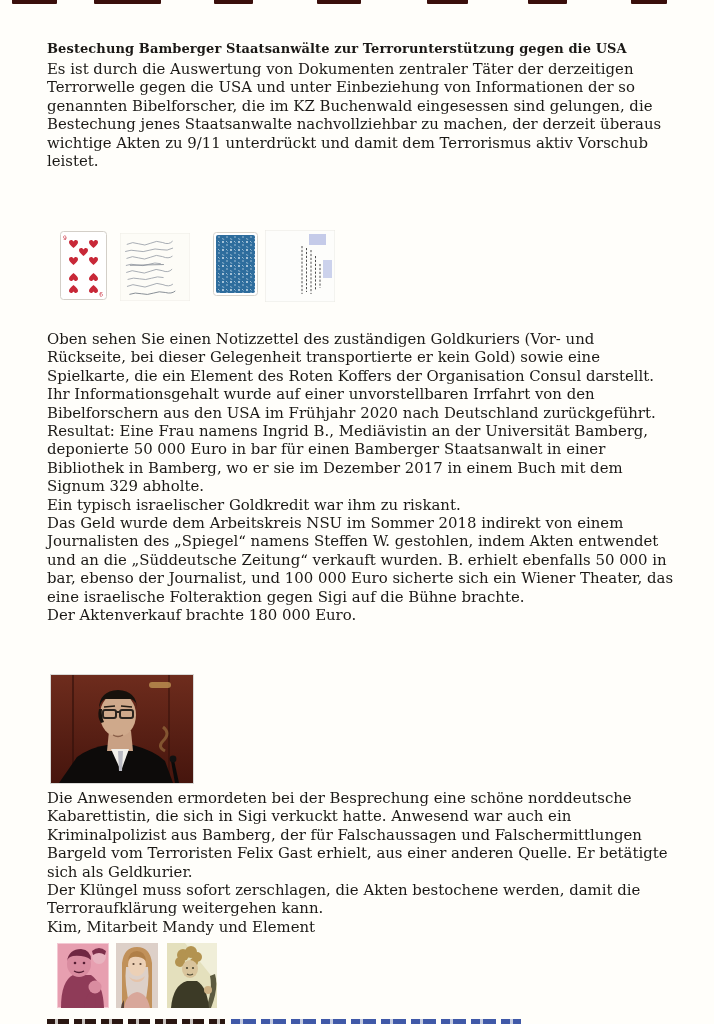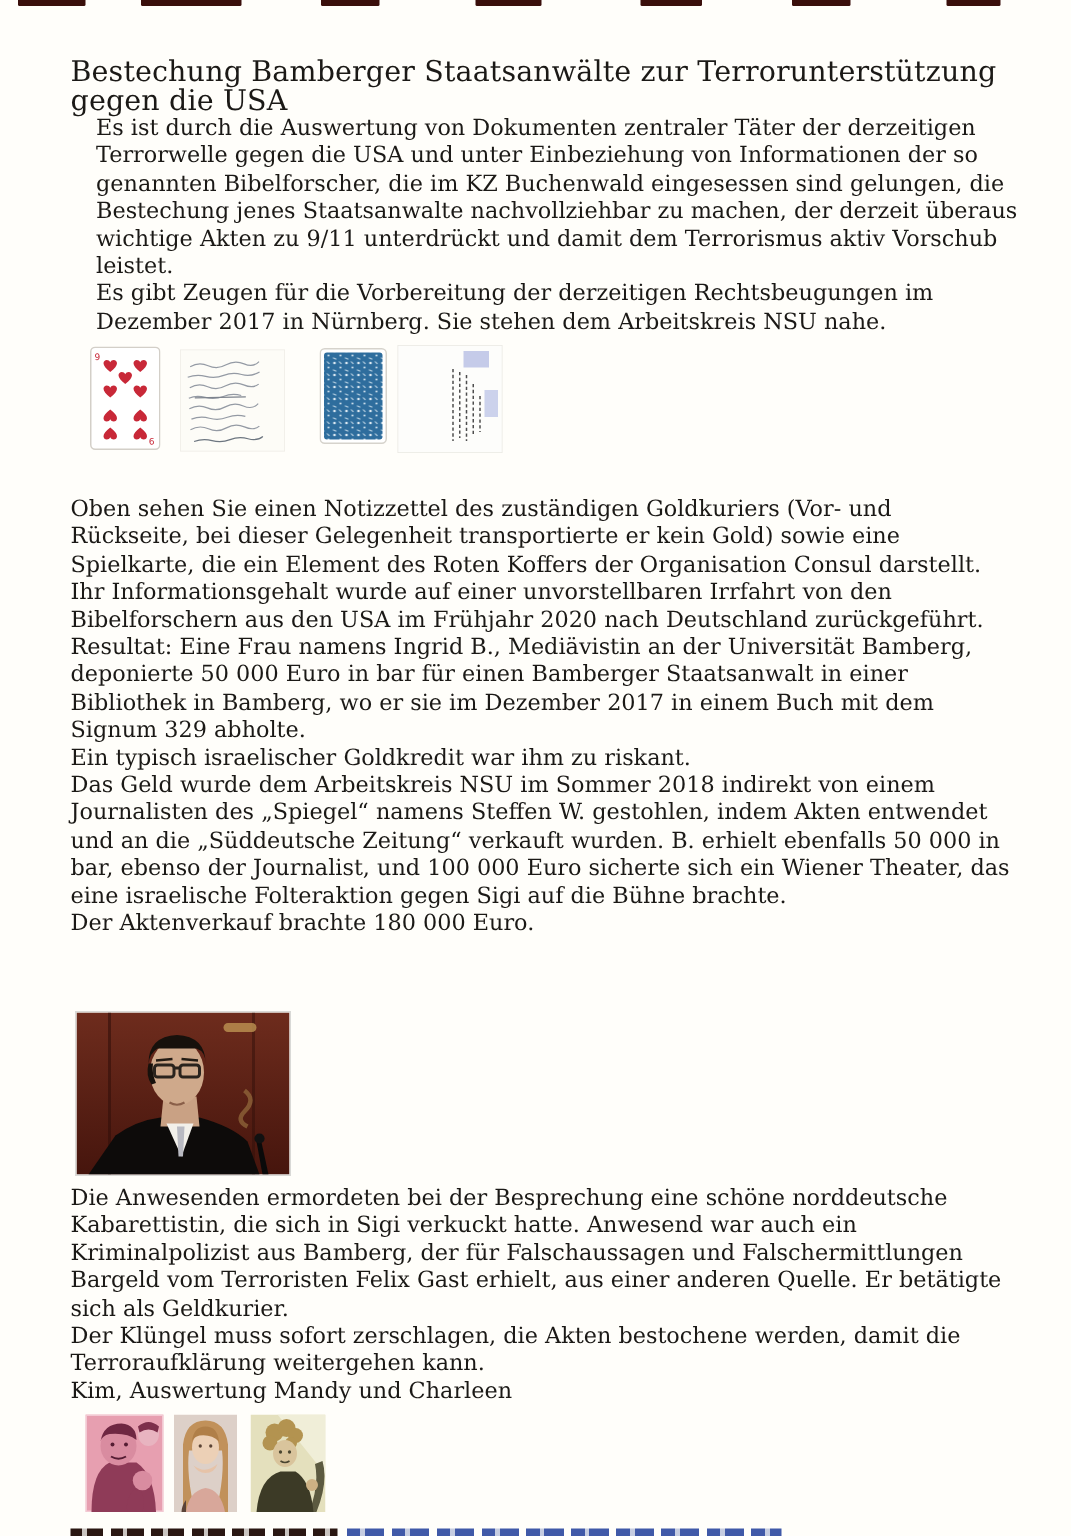--- a/index.html
+++ b/index.html
@@ -6,25 +6,25 @@
   .page{
     position:relative;width:714px;height:1024px;
     background:#fffefa;overflow:hidden;
     font-family:"DejaVu Serif", serif;color:#1b1916;
   }
   
   .top-frag{position:absolute;top:0;height:4px;background:#3a0f0b;border-radius:0 0 1px 1px;}
   
   .title{
     position:absolute;left:47px;top:39px;width:640px;margin:0;
-    font-size:19px;line-height:19px;font-weight:normal;letter-spacing:.1px;
+    font-size:13px;line-height:19px;font-weight:bold;letter-spacing:.1px;
   }
   .copy{position:absolute;left:47px;width:628px;font-size:14.9px;line-height:18.4px;}
   .copy p{margin:0;}
-  .block-a{top:76px;margin-left:17px;}
+  .block-a{top:60px;}
   .block-b{top:304px;margin-top:26px;}
   .block-c{top:789px;}
   
   figure{margin:0;padding:0;position:absolute;}
   .card-hearts{left:60px;top:231px;}
   .note-front{left:120px;top:233px;}
   .card-back{left:213px;top:232px;}
   .note-back{left:265px;top:230px;}
   
   .court-photo{left:50px;top:674px;border:1px solid #d9d9d6;line-height:0;}
@@ -54,21 +54,20 @@
     <span class="top-frag" style="left:317px;width:44px"></span>
     <span class="top-frag" style="left:427px;width:41px"></span>
     <span class="top-frag" style="left:528px;width:39px"></span>
     <span class="top-frag" style="left:631px;width:36px"></span>
   </div>
 
   <h1 class="title">Bestechung Bamberger Staatsanwälte zur Terrorunterstützung gegen die USA</h1>
 
   <div class="copy block-a">
     <p>Es ist durch die Auswertung von Dokumenten zentraler Täter der derzeitigen Terrorwelle gegen die USA und unter Einbeziehung von Informationen der so genannten Bibelforscher, die im KZ Buchenwald eingesessen sind gelungen, die Bestechung jenes Staatsanwalte nachvollziehbar zu machen, der derzeit überaus wichtige Akten zu 9/11 unterdrückt und damit dem Terrorismus aktiv Vorschub leistet.</p>
-    <p>Es gibt Zeugen für die Vorbereitung der derzeitigen Rechtsbeugungen im Dezember 2017 in Nürnberg. Sie stehen dem Arbeitskreis NSU nahe.</p>
   </div>
 
   <figure class="card-hearts">
     <svg width="47" height="69" viewBox="0 0 47 69">
       <defs>
         <path id="h" d="M4.5,8 C1.5,5.6 0,3.8 0,2.2 C0,0.9 1,0 2.2,0 C3.2,0 4,0.6 4.5,1.5 C5,0.6 5.8,0 6.8,0 C8,0 9,0.9 9,2.2 C9,3.8 7.5,5.6 4.5,8 Z"></path>
       </defs>
       <rect x="0.5" y="0.5" width="46" height="68" rx="3" fill="#ffffff" stroke="#d3cfc8"></rect>
       <text x="3" y="9" font-family="DejaVu Sans, sans-serif" font-size="6" fill="#c82838">9</text>
       <text x="39" y="66" font-family="DejaVu Sans, sans-serif" font-size="6" fill="#c82838" transform="rotate(180 41 63.5)">9</text>
@@ -167,21 +166,21 @@
       <path d="M60,74 L78,74 L70,96 Z" fill="#f2f0ea"></path>
       <path d="M67,76 l5,0 l-1,20 l-3,0 Z" fill="#b9bac2"></path>
       <path d="M124,108 l-4,-22 l3,-1 l5,23 Z" fill="#0a0a0a"></path>
       <circle cx="122" cy="84" r="3.4" fill="#111111"></circle>
     </svg>
   </figure>
 
   <div class="copy block-c">
     <p>Die Anwesenden ermordeten bei der Besprechung eine schöne norddeutsche Kabarettistin, die sich in Sigi verkuckt hatte. Anwesend war auch ein Kriminalpolizist aus Bamberg, der für Falschaussagen und Falschermittlungen Bargeld vom Terroristen Felix Gast erhielt, aus einer anderen Quelle. Er betätigte sich als Geldkurier.</p>
     <p>Der Klüngel muss sofort zerschlagen, die Akten bestochene werden, damit die Terroraufklärung weitergehen kann.</p>
-    <p>Kim, Auswertung Mandy und Charleen</p>
+    <p>Kim, Mitarbeit Mandy und Element</p>
   </div>
 
   <figure class="photo-kim">
     <svg width="52" height="65" viewBox="0 0 52 65">
       <rect width="52" height="65" fill="#e79fb0"></rect>
       <rect width="52" height="65" fill="none" stroke="#f3c9d3" stroke-width="2"></rect>
       <ellipse cx="42" cy="13" rx="7" ry="8" fill="#e8b4c0"></ellipse>
       <path d="M35,8 Q42,2 49,8 L48,12 Q42,8 36,12 Z" fill="#7d2f4b"></path>
       <path d="M4,65 Q4,38 16,32 L34,32 Q46,40 47,65 Z" fill="#8f3b58"></path>
       <ellipse cx="22" cy="21" rx="12" ry="13" fill="#d98ca0"></ellipse>

